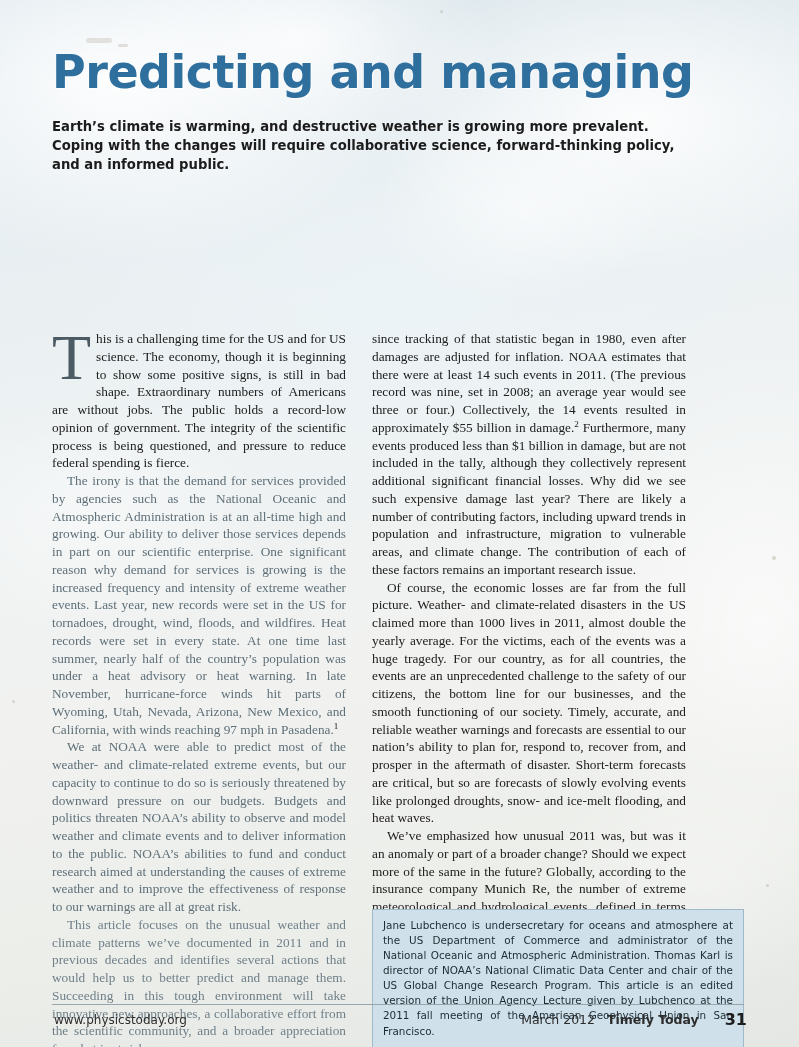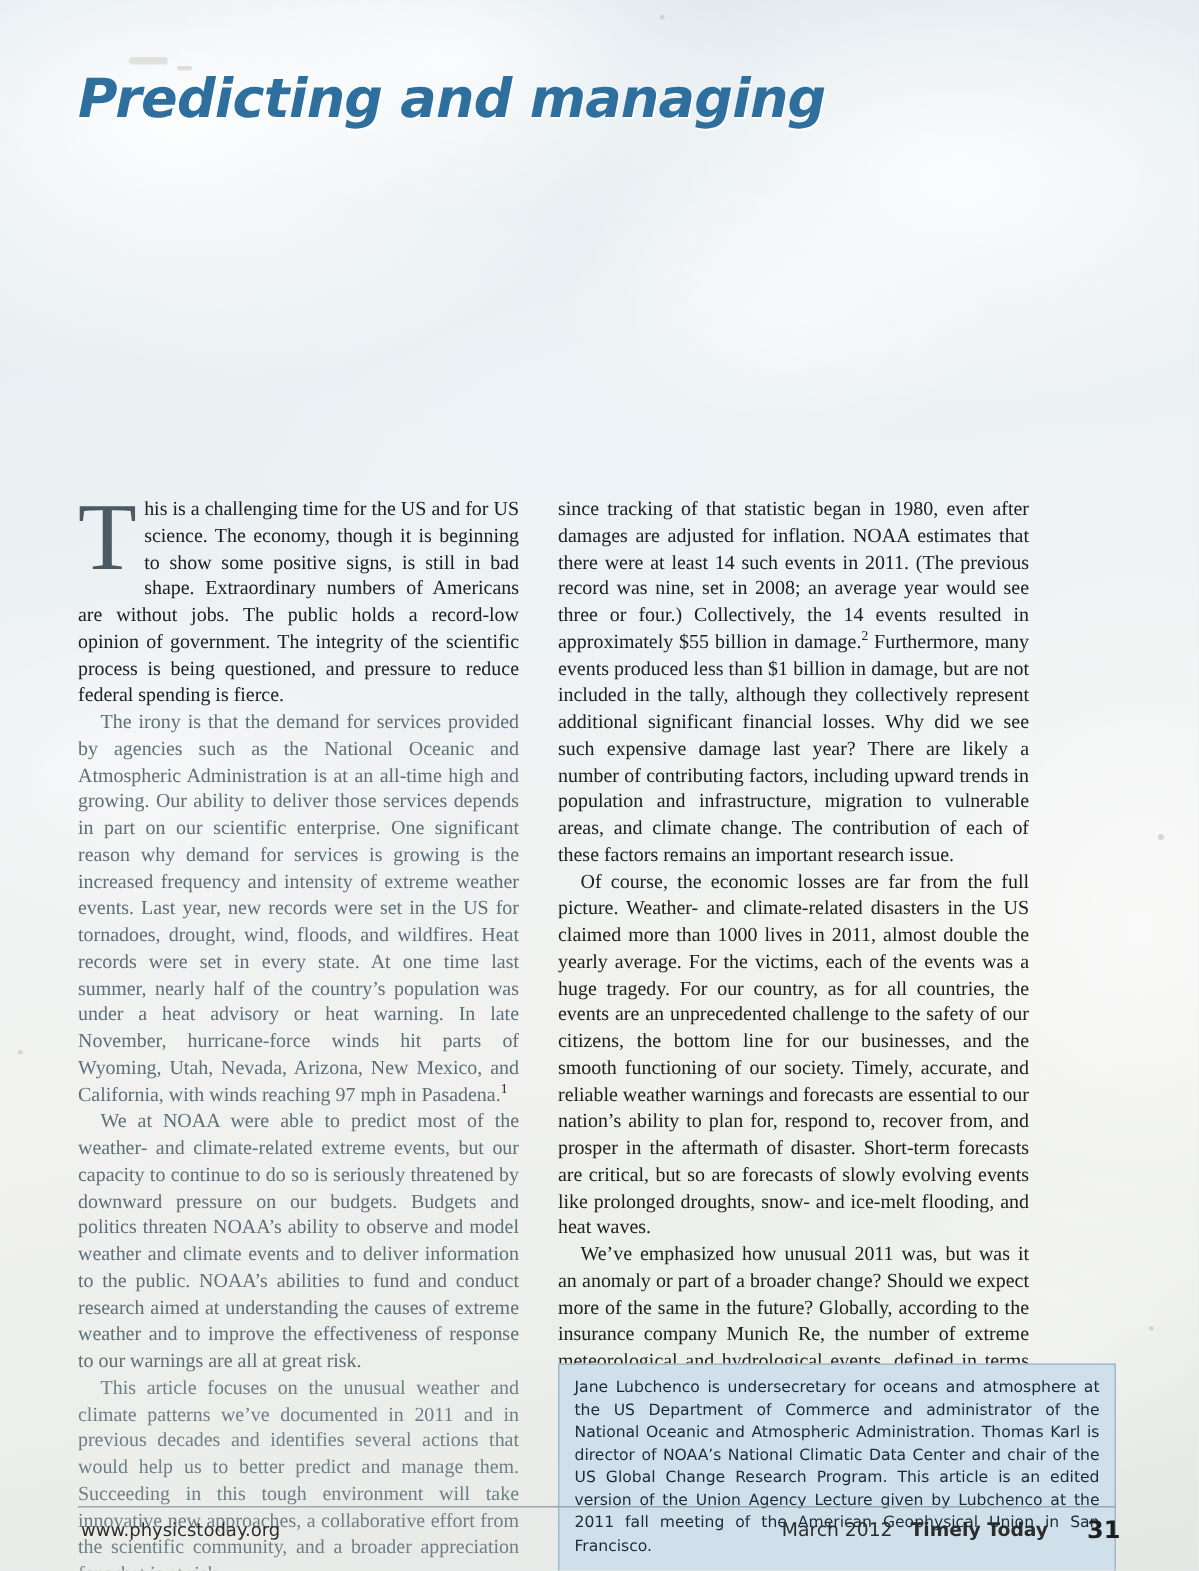--- a/index.html
+++ b/index.html
@@ -50,26 +50,25 @@
   
   .title-block {
     position: absolute;
     left: 52px;
     top: 48px;
     width: 700px;
   }
   .title-line1 {
     font-family: "DejaVu Sans", sans-serif;
     font-weight: bold;
-    font-size: 36px;
+    font-size: 46px;
     letter-spacing: -0.5px;
     color: #2e6f9e;
     line-height: 1.05;
     text-shadow: 1px 1px 0 rgba(255,255,255,0.85);
-    font-style: italic;
   }
   .title-line2, .title-line3 {
     font-family: "DejaVu Sans", sans-serif;
     font-weight: bold;
     font-style: italic;
     font-size: 46px;
     color: #ffffff;
     line-height: 0.98;
     letter-spacing: -1px;
     text-shadow: 2px 2px 2px rgba(120,140,150,0.55), 0 0 1px rgba(140,160,170,0.6);
@@ -199,20 +198,21 @@
   <div class="speckle" style="left:86px; top:38px; width:26px; height:5px; border-radius:3px; opacity:0.35;"></div>
   <div class="speckle" style="left:118px; top:44px; width:10px; height:3px; border-radius:2px; opacity:0.4;"></div>
   <div class="speckle" style="left:772px; top:556px; width:4px; height:4px;"></div>
   <div class="speckle" style="left:766px; top:884px; width:3px; height:3px;"></div>
   <div class="speckle" style="left:12px; top:700px; width:3px; height:3px;"></div>
 
   <div class="content">
 
     <div class="title-block">
       <div class="title-line1">Predicting and managing</div>
+      <div class="deck">Earth’s climate is warming, and destructive weather is growing more prevalent. Coping with the changes will require collaborative science, forward-thinking policy, and an informed public.</div>
     </div>
 
     <div class="cols">
 
       <div class="col left">
         <p class="first dropcap-para"><span class="dropcap">T</span><span>his is a challenging time for the US and for US science. The economy, though it is beginning to show some positive signs, is still in bad shape. Extraordinary numbers of Americans are without jobs. The public holds a record-low opinion of government. The integrity of the scientific process is being questioned, and pressure to reduce federal spending is fierce.</span></p>
         <p><span class="faded">The irony is that the demand for services provided by agencies such as the National Oceanic and Atmospheric Administration is at an all-time high and growing. Our ability to deliver those services depends in part on our scientific enterprise. One significant reason why demand for services is growing is the increased frequency and intensity of extreme weather events. Last year, new records were set in the US for tornadoes, drought, wind, floods, and wildfires. Heat records were set in every state. At one time last summer, nearly half of the country’s population was under a heat advisory or heat warning. In late November, hurricane-force winds hit parts of Wyoming, Utah, Nevada, Arizona, New Mexico, and California, with winds reaching 97 mph in Pasadena.</span><sup>1</sup></p>
         <p><span class="faded">We at NOAA were able to predict most of the weather- and climate-related extreme events, but our capacity to continue to do so is seriously threatened by downward pressure on our budgets. Budgets and politics threaten NOAA’s ability to observe and model weather and climate events and to deliver information to the public. NOAA’s abilities to fund and conduct research aimed at understanding the causes of extreme weather and to improve the effectiveness of response to our warnings are all at great risk.</span></p>
         <p><span class="faded2">This article focuses on the unusual weather and climate patterns we’ve documented in 2011 and in previous decades and identifies several actions that would help us to better predict and manage them. Succeeding in this tough environment will take innovative new approaches, a collaborative effort from the scientific community, and a broader appreciation for what is at risk.</span></p>
 

